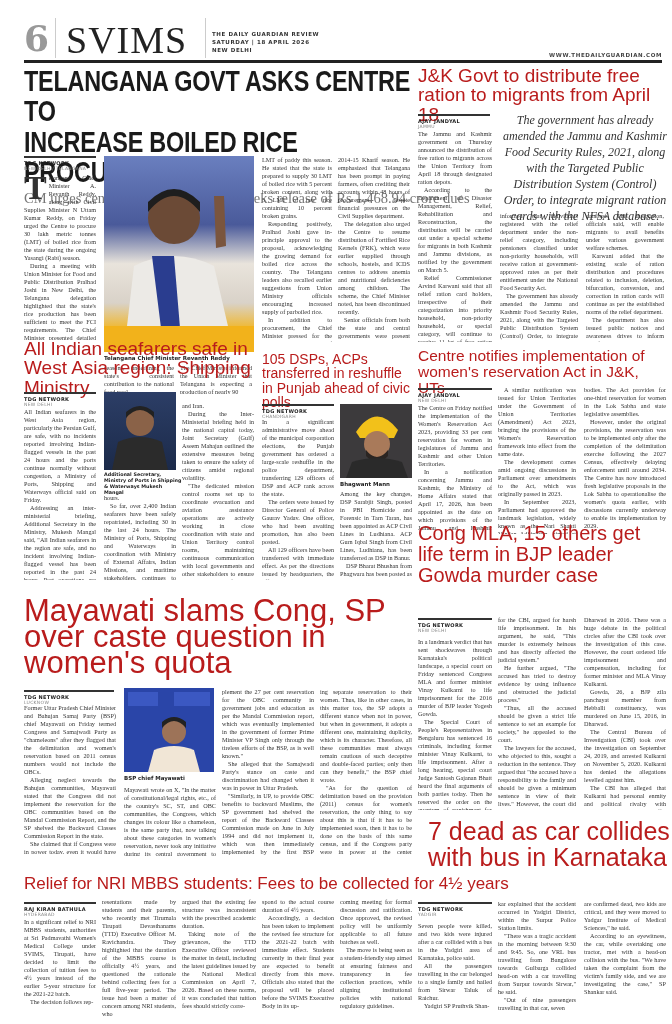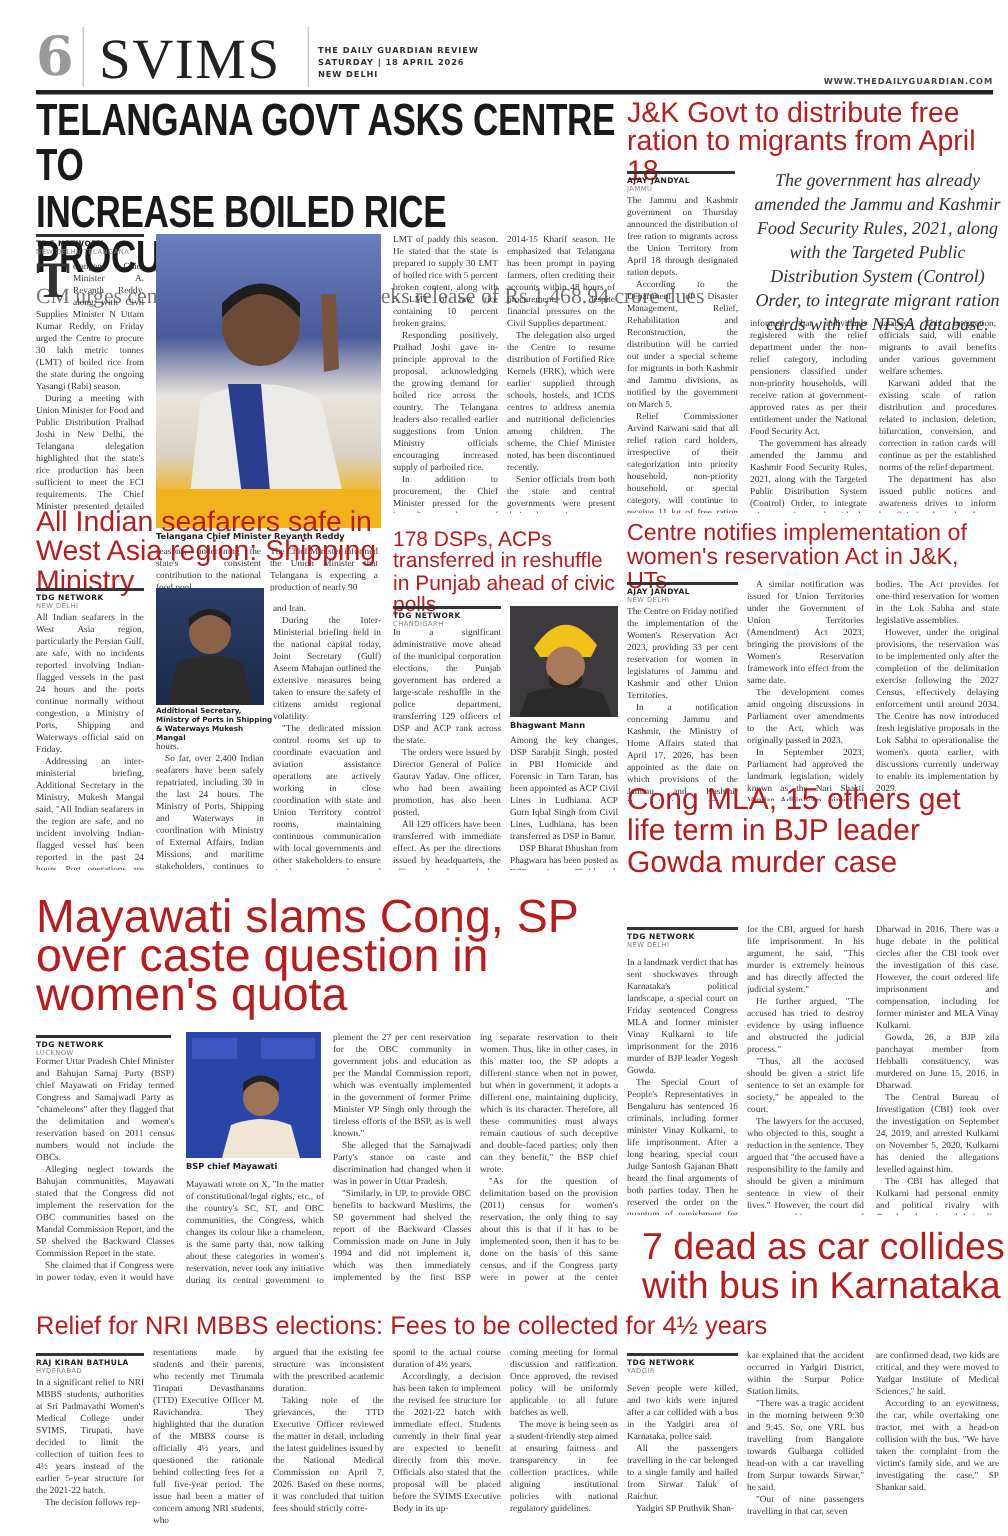--- a/index.html
+++ b/index.html
@@ -125,21 +125,21 @@
   <p>So far, over 2,400 Indian seafarers have been safely repatriated, including 30 in the last 24 hours. The Ministry of Ports, Shipping and Waterways in coordination with Ministry of External Affairs, Indian Missions, and maritime stakeholders, continues to ensure seafarer welfare and uninterrupted maritime operations, " the Additional Secretary said.</p>
 
 </div>
 <div class="abs col" style="left:182px;top:402px;width:72px;height:178px">
   <p class="first">and Iran.</p>
   <p>During the Inter-Ministerial briefing held in the national capital today, Joint Secretary (Gulf) Aseem Mahajan outlined the extensive measures being taken to ensure the safety of citizens amidst regional volatility.</p>
   <p>"The dedicated mission control rooms set up to coordinate evacuation and aviation assistance operations are actively working in close coordination with state and Union Territory control rooms, maintaining continuous communication with local governments and other stakeholders to ensure timely support, safety, and dissemination of updated advisories," said Mahajan.</p>
 
 </div>
 
-<div class="abs hl-serif" style="left:262px;top:352px;width:150px;font-size:14px">178 DSPs,  ACPs transferred in reshuffle in Punjab ahead of civic polls</div>
+<div class="abs hl-serif" style="left:262px;top:352px;width:150px;font-size:14px">105 DSPs,  ACPs transferred in reshuffle in Punjab ahead of civic polls</div>
 <div class="abs byline" style="left:262px;top:404px;width:72px">
   <div class="b1">TDG NETWORK</div>
   <div class="b2">CHANDIGARH</div>
 </div>
 <div class="abs col" style="left:262px;top:418px;width:72px;height:162px">
   <p class="first">In a significant administrative move ahead of the municipal corporation elections, the Punjab government has ordered a large-scale reshuffle in the police department, transferring 129 officers of DSP and ACP rank across the state.</p>
   <p>The orders were issued by Director General of Police Gaurav Yadav. One officer, who had been awaiting promotion, has also been posted.</p>
   <p>All 129 officers have been transferred with immediate effect. As per the directions issued by headquarters, the officers have been asked to report to their new postings by the afternoon of April 18. The reshuffle is being seen as crucial in the run-up to the elections scheduled next year.</p>
 </div>
 <div class="abs photo" style="left:340px;top:404px;width:72px;height:74px;background:#3c3a3c">
@@ -225,21 +225,21 @@
 <div class="abs col" style="left:222px;top:688px;width:92px;height:168px">
   <p class="first">plement the 27 per cent reservation for the OBC community in government jobs and education as per the Mandal Commission report, which was eventually implemented in the government of former Prime Minister VP Singh only through the tireless efforts of the BSP, as is well known."</p>
   <p>She alleged that the Samajwadi Party's stance on caste and discrimination had changed when it was in power in Uttar Pradesh.</p>
   <p>"Similarly, in UP, to provide OBC benefits to backward Muslims, the SP government had shelved the report of the Backward Classes Commission made on June in July 1994 and did not implement it, which was then immediately implemented by the first BSP government here on June 3, 1995, and now the same SP, changing its color for its political interests, is talking about giv-</p>
 </div>
 <div class="abs col" style="left:320px;top:688px;width:92px;height:168px">
   <p class="first">ing separate reservation to their women. Thus, like in other cases, in this matter too, the SP adopts a different stance when not in power, but when in government, it adopts a different one, maintaining duplicity, which is its character. Therefore, all these communities must always remain cautious of such deceptive and double-faced parties; only then can they benefit," the BSP chief wrote.</p>
   <p>"As for the question of delimitation based on the provision (2011) census for women's reservation, the only thing to say about this is that if it has to be implemented soon, then it has to be done on the basis of this same census, and if the Congress party were in power at the center currently, this party too would have taken the same step as the BJP.</p>
 </div>
 
-<div class="abs hl-serif" style="left:24px;top:875px;width:400px;font-size:17px;white-space:nowrap">Relief for NRI MBBS elections: Fees to be collected for 4½ years</div>
+<div class="abs hl-serif" style="left:24px;top:875px;width:400px;font-size:17px;white-space:nowrap">Relief for NRI MBBS students: Fees to be collected for 4½ years</div>
 <div class="abs byline" style="left:24px;top:902px;width:72px">
   <div class="b1">RAJ KIRAN BATHULA</div>
   <div class="b2">HYDERABAD</div>
 </div>
 <div class="abs col" style="left:24px;top:918px;width:72px;height:104px">
   <p class="first">In a significant relief to NRI MBBS students, authorities at Sri Padmavathi Women's Medical College under SVIMS, Tirupati, have decided to limit the collection of tuition fees to 4½ years instead of the earlier 5-year structure for the 2021-22 batch.</p>
   <p>The decision follows rep-</p>
 </div>
 <div class="abs col" style="left:102px;top:898px;width:74px;height:124px">
   <p class="first">resentations made by students and their parents, who recently met Tirumala Tirupati Devasthanams (TTD) Executive Officer M. Ravichandra. They highlighted that the duration of the MBBS course is officially 4½ years, and questioned the rationale behind collecting fees for a full five-year period. The issue had been a matter of concern among NRI students, who</p>

